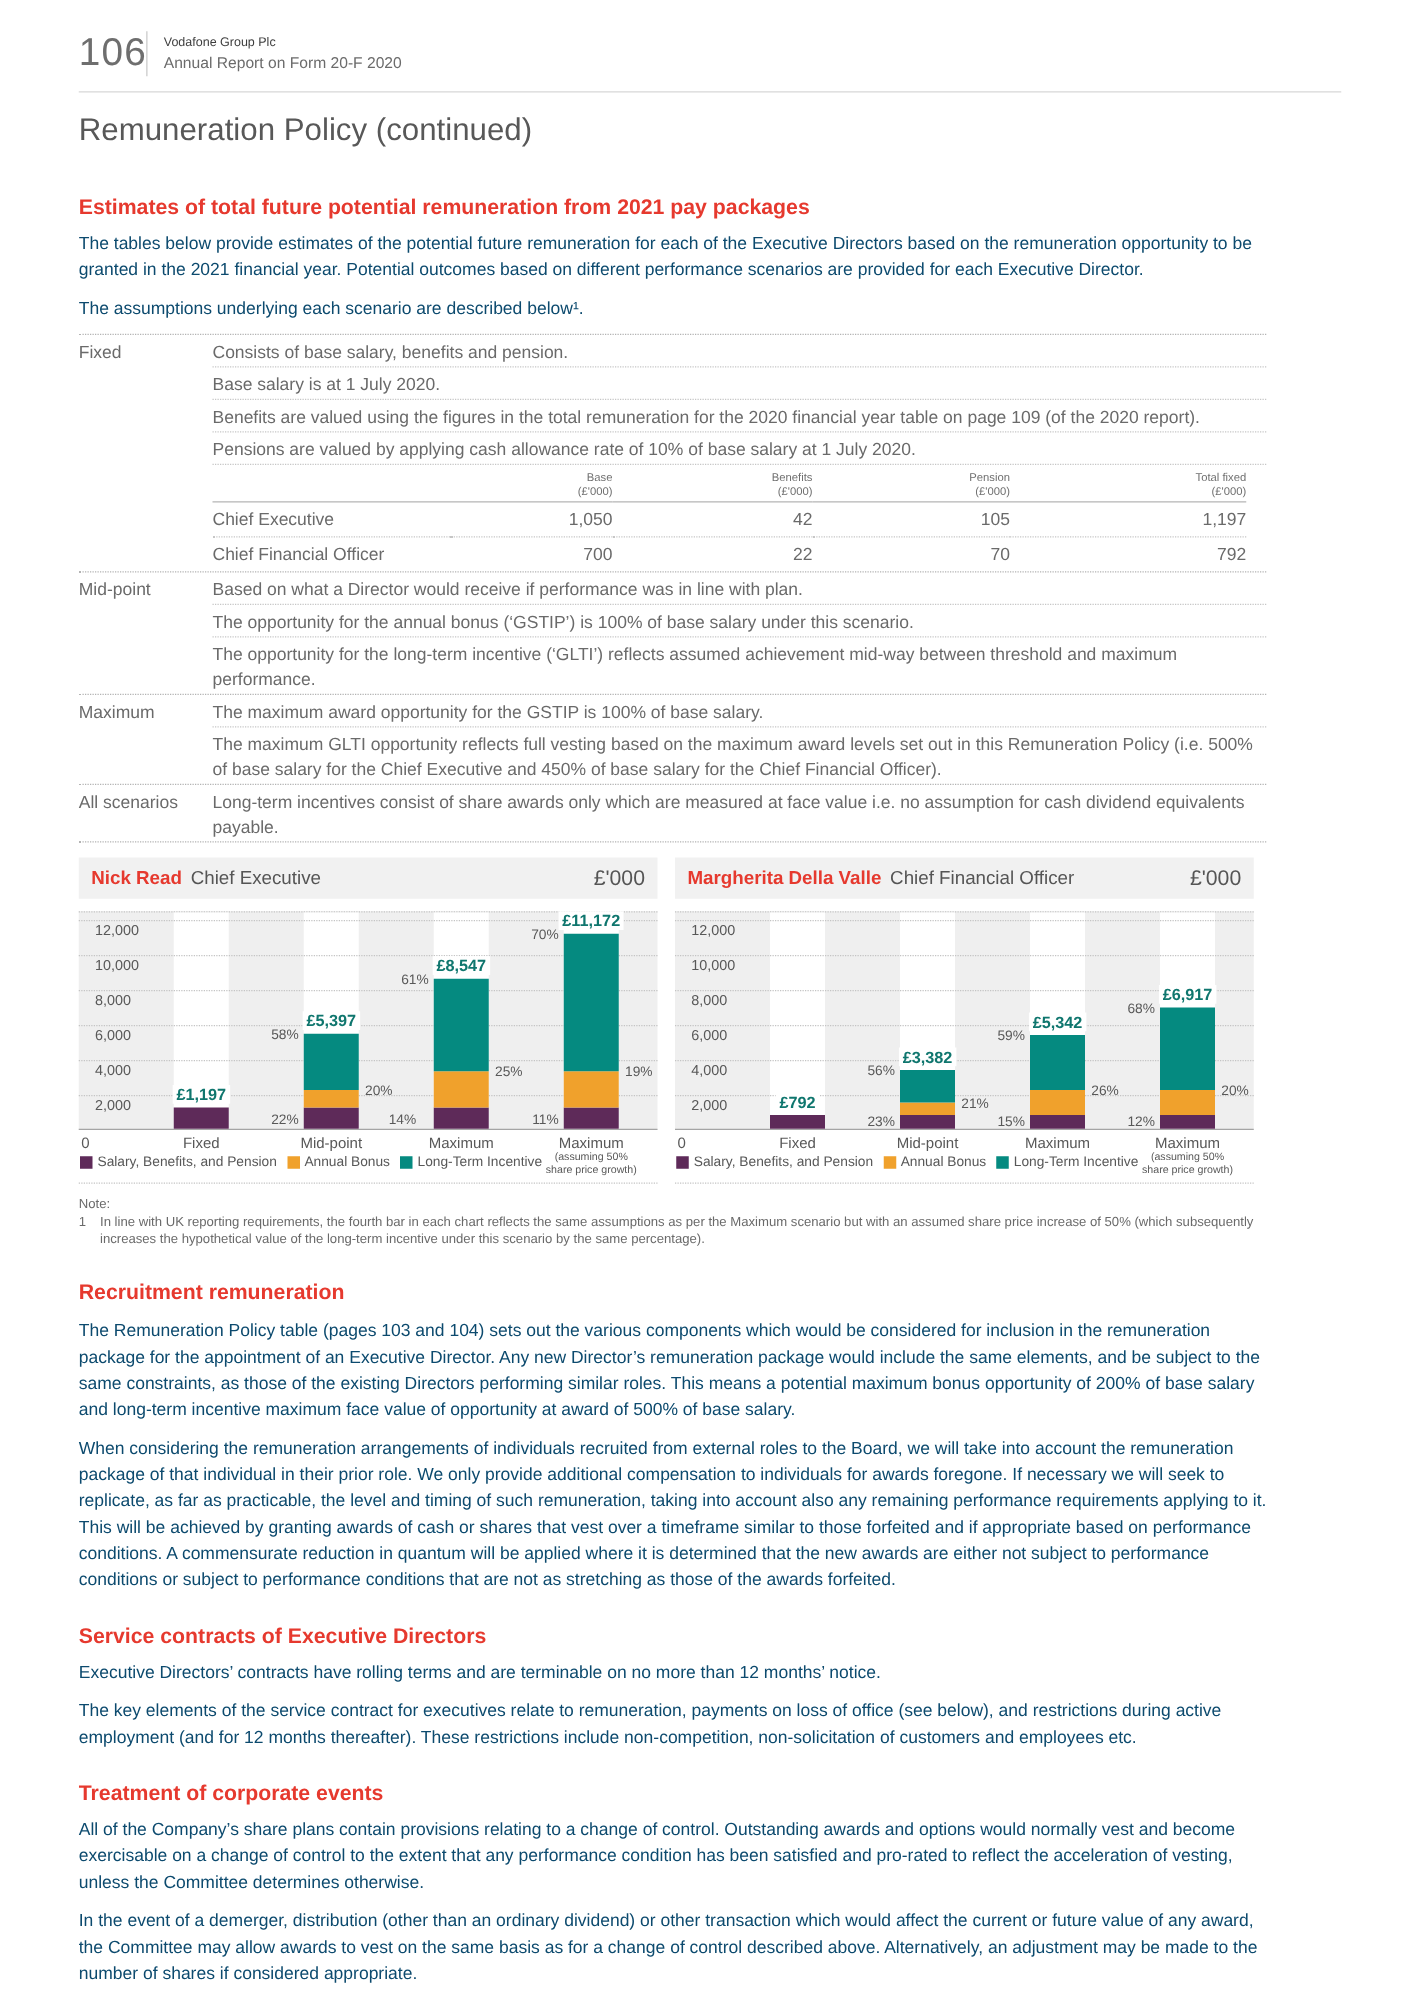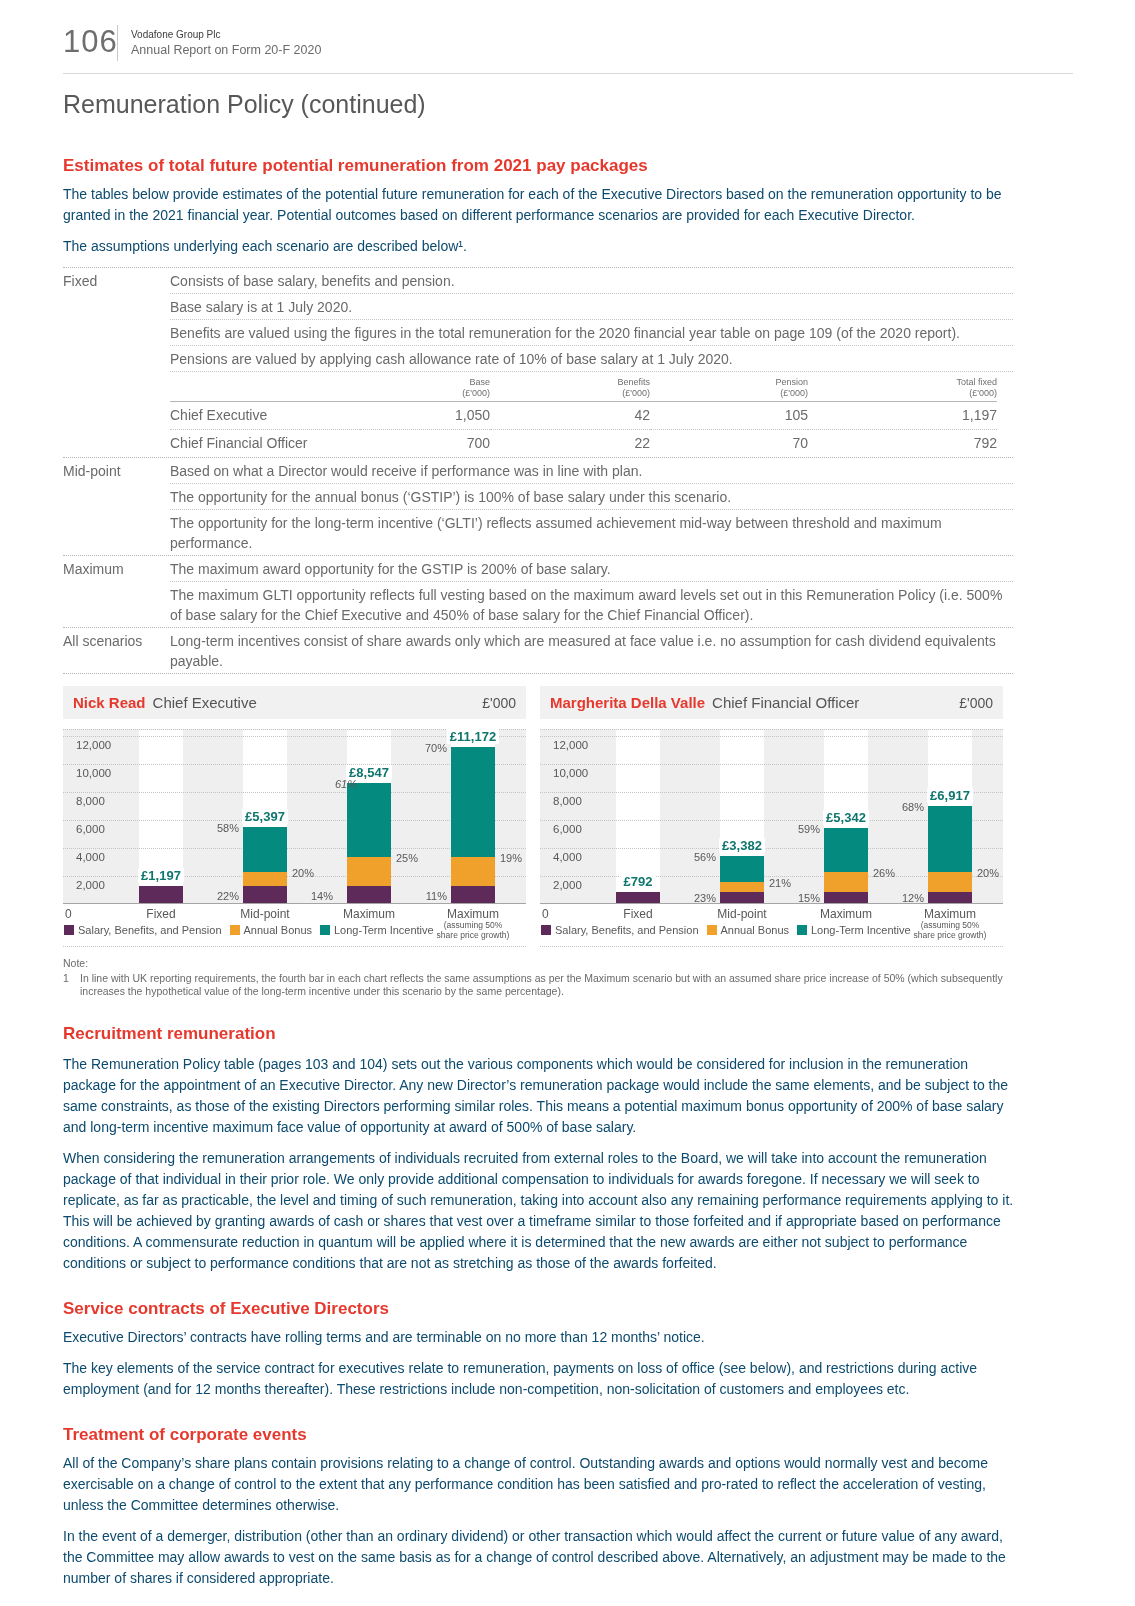--- a/index.html
+++ b/index.html
@@ -41,21 +41,21 @@
   .fixed-table tbody td { font-size:14px; text-align:right; padding:3px 0 4px; border-top:1px solid #b5b5b5; }
   .fixed-table tbody tr.dotted td { border-top:1px dotted #c6c6c6; }
   .fixed-table td:first-child, .fixed-table th:first-child { text-align:left; }
 
   
   .charts { display:flex; gap:14px; margin-top:12px; width:940px; }
   .chart-card { width:463px; border-bottom:1px dotted #c4c4c4; padding-bottom:2px; }
   .chart-header { background:#f1f1f1; height:33px; display:flex; align-items:center; padding:0 10px; }
   .chart-name { color:#e6392e; font-weight:bold; font-size:15px; }
   .chart-role { color:#555; font-size:15px; margin-left:7px; }
-  .chart-unit { margin-left:auto; font-size:14px; color:#555; }
+  .chart-unit { margin-left:auto; font-size:17px; color:#555; }
   .chart-plot { position:relative; height:175px; margin-top:10px; background:#efefef;
                 border-top:1px dotted #c4c4c4; border-bottom:1px solid #a5a5a5; }
   .stripe { position:absolute; top:0; bottom:0; width:44px; background:#ffffff; z-index:0; }
   .gridline { position:absolute; left:0; right:0; height:0; border-top:1px dotted #c4c4c4; z-index:1; }
   .ytick { position:absolute; left:13px; font-size:11.5px; color:#585858; z-index:1; }
   .bar-seg { position:absolute; width:44px; z-index:2; }
   .bar-total { position:absolute; transform:translateX(-50%); font-size:13px; font-weight:bold;
                color:#0f766e; background:#fff; padding:0 3px; white-space:nowrap; z-index:3; }
   .bar-pct { position:absolute; font-size:11px; color:#585858; white-space:nowrap; z-index:3; }
   .pct-left { width:54px; text-align:right; }
@@ -159,21 +159,21 @@
       <div class="scen-content">
         <div class="scen-row">Based on what a Director would receive if performance was in line with plan.</div>
         <div class="scen-row">The opportunity for the annual bonus (‘GSTIP’) is 100% of base salary under this scenario.</div>
         <div class="scen-row">The opportunity for the long-term incentive (‘GLTI’) reflects assumed achievement mid-way between threshold and maximum performance.</div>
       </div>
     </div>
 
     <div class="scen-group">
       <div class="scen-label">Maximum</div>
       <div class="scen-content">
-        <div class="scen-row">The maximum award opportunity for the GSTIP is 200% of base salary.</div>
+        <div class="scen-row">The maximum award opportunity for the GSTIP is 100% of base salary.</div>
         <div class="scen-row">The maximum GLTI opportunity reflects full vesting based on the maximum award levels set out in this Remuneration Policy (i.e. 500% of base salary for the Chief Executive and 450% of base salary for the Chief Financial Officer).</div>
       </div>
     </div>
 
     <div class="scen-group">
       <div class="scen-label">All scenarios</div>
       <div class="scen-content">
         <div class="scen-row">Long-term incentives consist of share awards only which are measured at face value i.e. no assumption for cash dividend equivalents payable.</div>
       </div>
     </div>
@@ -209,21 +209,21 @@
           <div class="bar-seg" style="left: 180px; bottom: 16.758px; height: 14.7px; background: rgb(240, 161, 44);"></div>
           <div class="bar-seg" style="left: 180px; bottom: 31.458px; height: 44.1px; background: rgb(5, 138, 128);"></div>
           <div class="bar-total" style="left: 202px; bottom: 78.558px;">£5,397</div>
           <div class="bar-pct pct-left" style="left: 122px; top: 92.442px;">58%</div>
           <div class="bar-pct" style="left: 229px; top: 136.542px;">20%</div>
           <div class="bar-pct pct-left" style="left: 122px; top: 159.621px;">22%</div>
           <div class="bar-seg" style="left: 284px; bottom: 0px; height: 16.758px; background: rgb(94, 42, 89);"></div>
           <div class="bar-seg" style="left: 284px; bottom: 16.758px; height: 29.4px; background: rgb(240, 161, 44);"></div>
           <div class="bar-seg" style="left: 284px; bottom: 46.158px; height: 73.5px; background: rgb(5, 138, 128);"></div>
           <div class="bar-total" style="left: 306px; bottom: 122.658px;">£8,547</div>
-          <div class="bar-pct pct-left" style="left: 240px; top: 48.342px; font-style: italic;">61%</div>
+          <div class="bar-pct pct-left" style="left: 226px; top: 48.342px;">61%</div>
           <div class="bar-pct" style="left: 333px; top: 121.842px;">25%</div>
           <div class="bar-pct pct-left" style="left: 216px; top: 159.621px;">14%</div>
           <div class="bar-seg" style="left: 388px; bottom: 0px; height: 16.758px; background: rgb(94, 42, 89);"></div>
           <div class="bar-seg" style="left: 388px; bottom: 16.758px; height: 29.4px; background: rgb(240, 161, 44);"></div>
           <div class="bar-seg" style="left: 388px; bottom: 46.158px; height: 110.25px; background: rgb(5, 138, 128);"></div>
           <div class="bar-total" style="left: 410px; bottom: 159.408px;">£11,172</div>
           <div class="bar-pct pct-left" style="left: 330px; top: 11.592px;">70%</div>
           <div class="bar-pct" style="left: 437px; top: 121.842px;">19%</div>
           <div class="bar-pct pct-left" style="left: 330px; top: 159.621px;">11%</div>
         </div>

